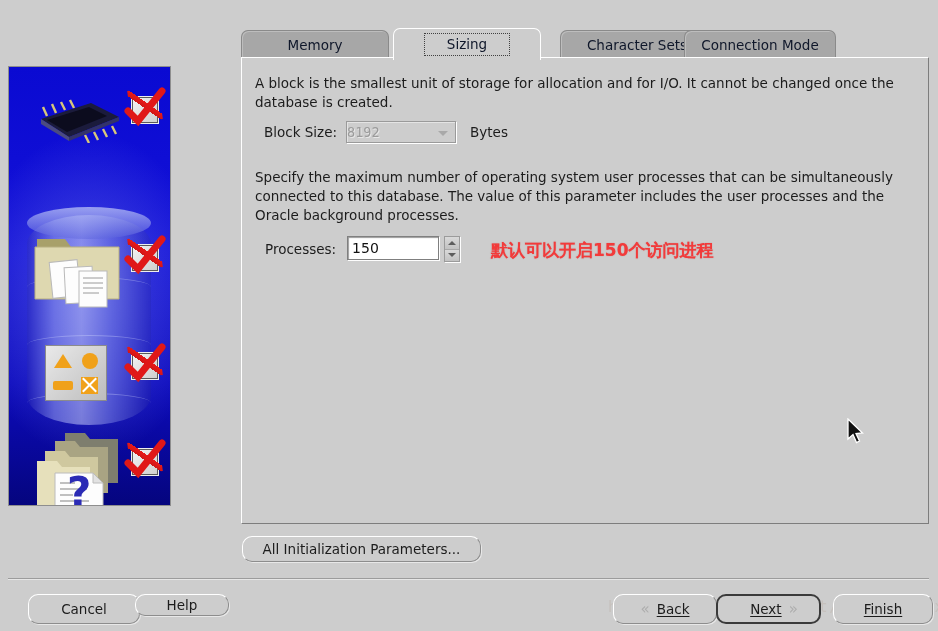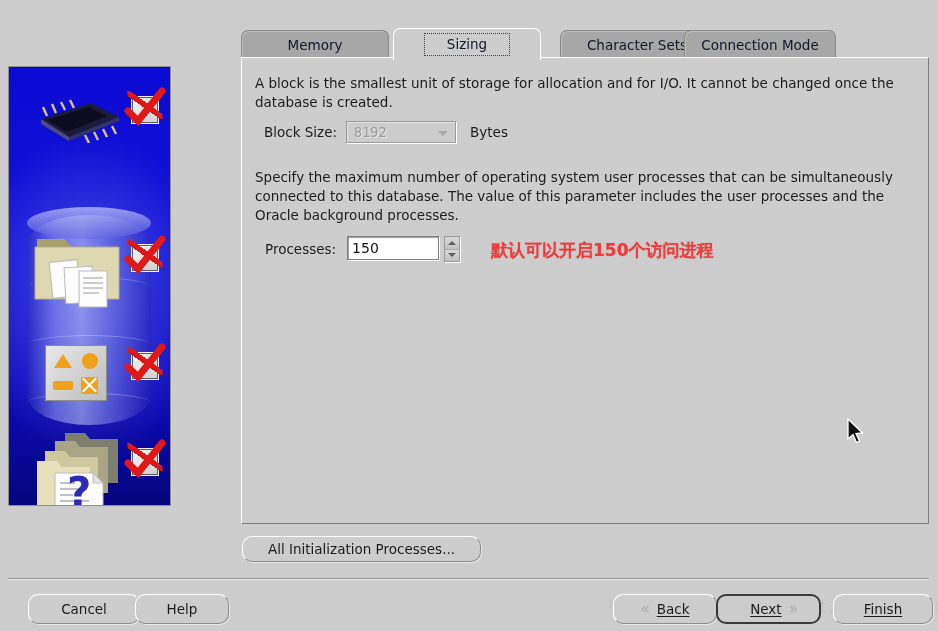--- a/index.html
+++ b/index.html
@@ -181,21 +181,20 @@
     position: relative;
     width: 110px; height: 22px;
     margin-left: 9px;
     background: #cdcdcd;
     border: 1px solid #9a9a9a;
     box-shadow: inset 1px 1px 0 #e4e4e4, 1px 1px 0 #ffffff;
     display: flex; align-items: center;
     cursor: default;
   }
   .combo .val {
-    padding-left: 7px;
     font-size: 13.5px;
     color: #9b9b9b;
     text-shadow: 1px 1px 0 #e7e7e7;
     font-family: "DejaVu Sans Mono","Liberation Mono",monospace;
   }
   .combo .arrow {
     position: absolute; right: 7px; top: 9px;
     width: 0; height: 0;
     border-left: 5px solid transparent;
     border-right: 5px solid transparent;
@@ -271,21 +270,21 @@
 
   
   .sep {
     position: absolute;
     left: 8px; top: 578px;
     width: 921px; height: 1px;
     background: #9c9c9c;
     box-shadow: 0 1px 0 #e6e6e6;
   }
   #cancel { position:absolute; left: 28px;  top: 594px; width: 112px; height: 30px; }
-  #help   { position:absolute; left: 135px; top: 594px; width: 94px; height: 30px; }
+  #help   { position:absolute; left: 135px; top: 594px; width: 94px; height: 22px; }
   #back   { position:absolute; left: 613px; top: 594px; width: 104px; height: 30px; z-index: 2; }
   #next   { position:absolute; left: 716px; top: 594px; width: 105px; height: 30px; z-index: 3;
             border: 2px solid #3a3a3a; border-radius: 10px; box-shadow: none; padding-left: 11px; }
   #finish { position:absolute; left: 833px; top: 594px; width: 100px; height: 30px; z-index: 2; }
 
   .nav-in { display: flex; align-items: center; gap: 7px; }
   .chev { color: #adadad; font-size: 15px; line-height: 1; }
   .u { text-decoration: underline; text-underline-offset: 2px; }
 
   
@@ -431,21 +430,21 @@
             </div>
           </div>
         </div>
       </div>
 
       <div class="cn-note">默认可以开启150个访问进程</div>
     </div>
   </div>
 
   <div class="btn" id="allparams">
-    <span>All Initialization Processes...</span>
+    <span>All Initialization Parameters...</span>
   </div>
 
   <div class="sep"></div>
 
   <div class="btn" id="cancel">
     <span>Cancel</span>
   </div>
   <div class="btn" id="help">
     <span>Help</span>
   </div>

